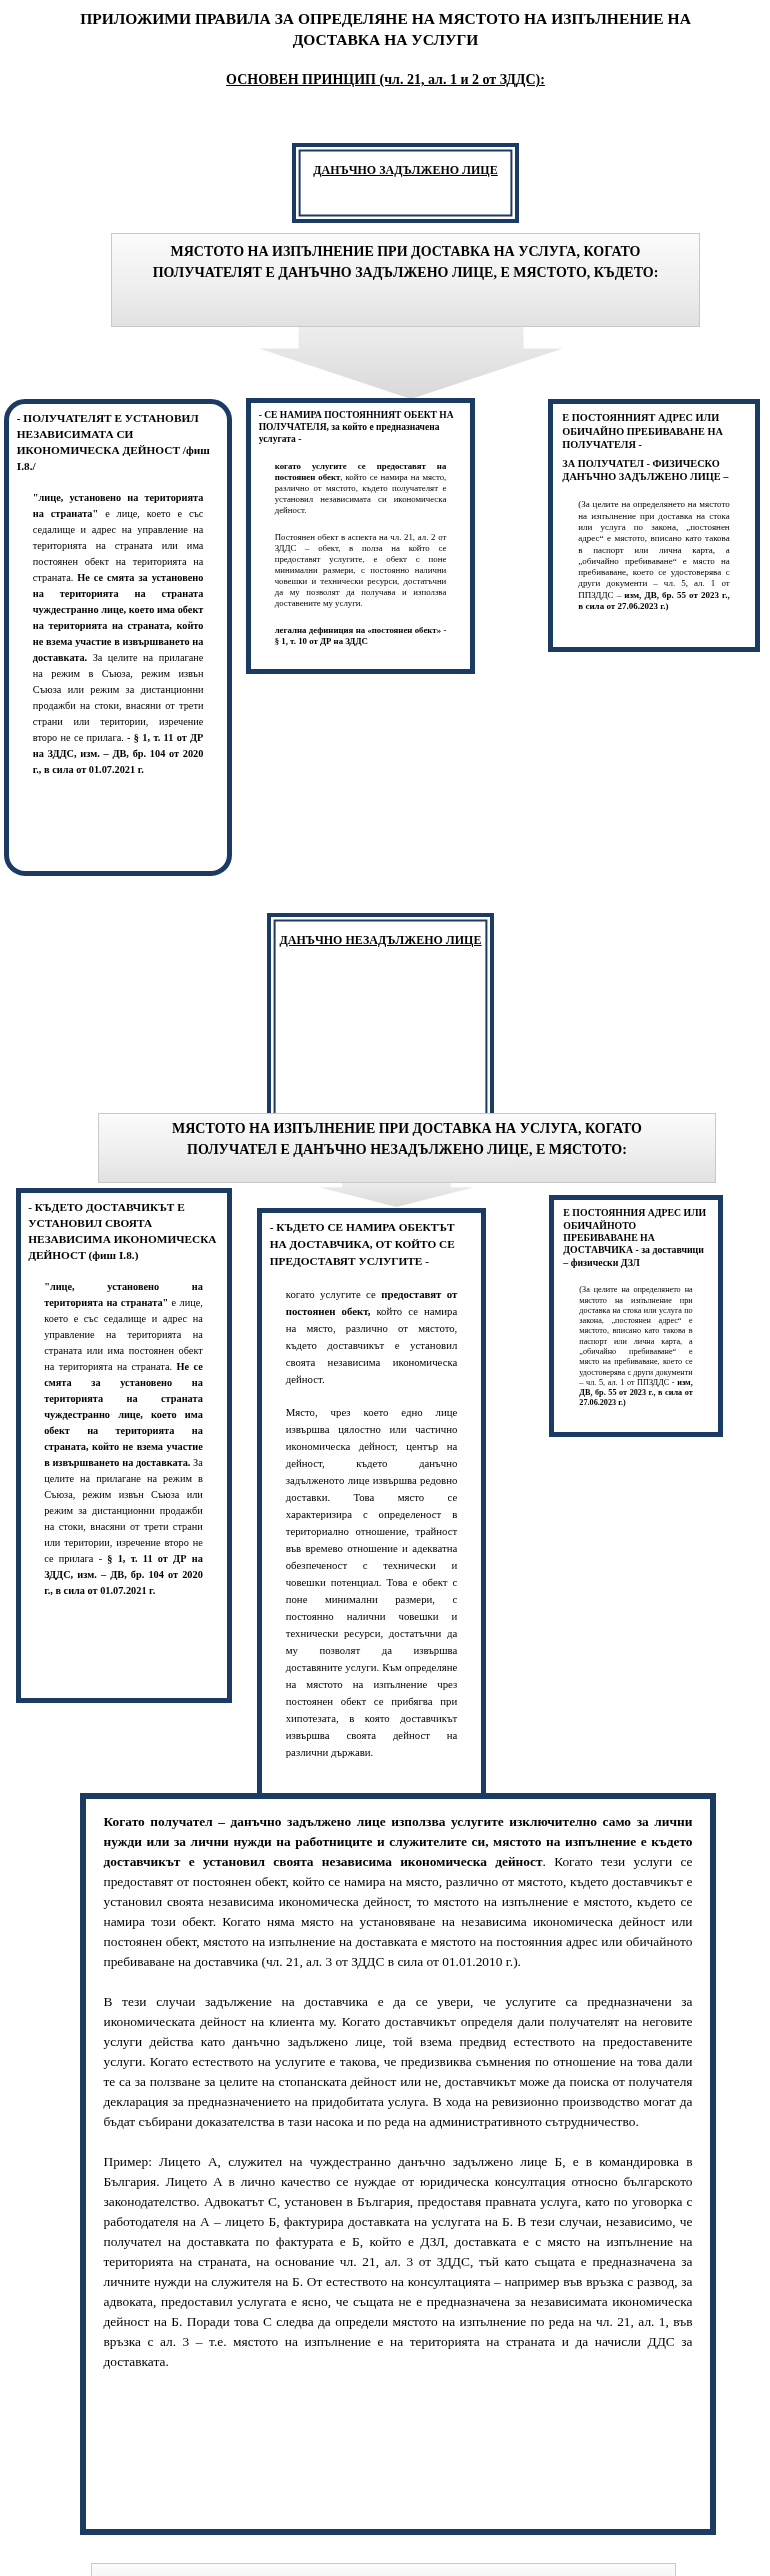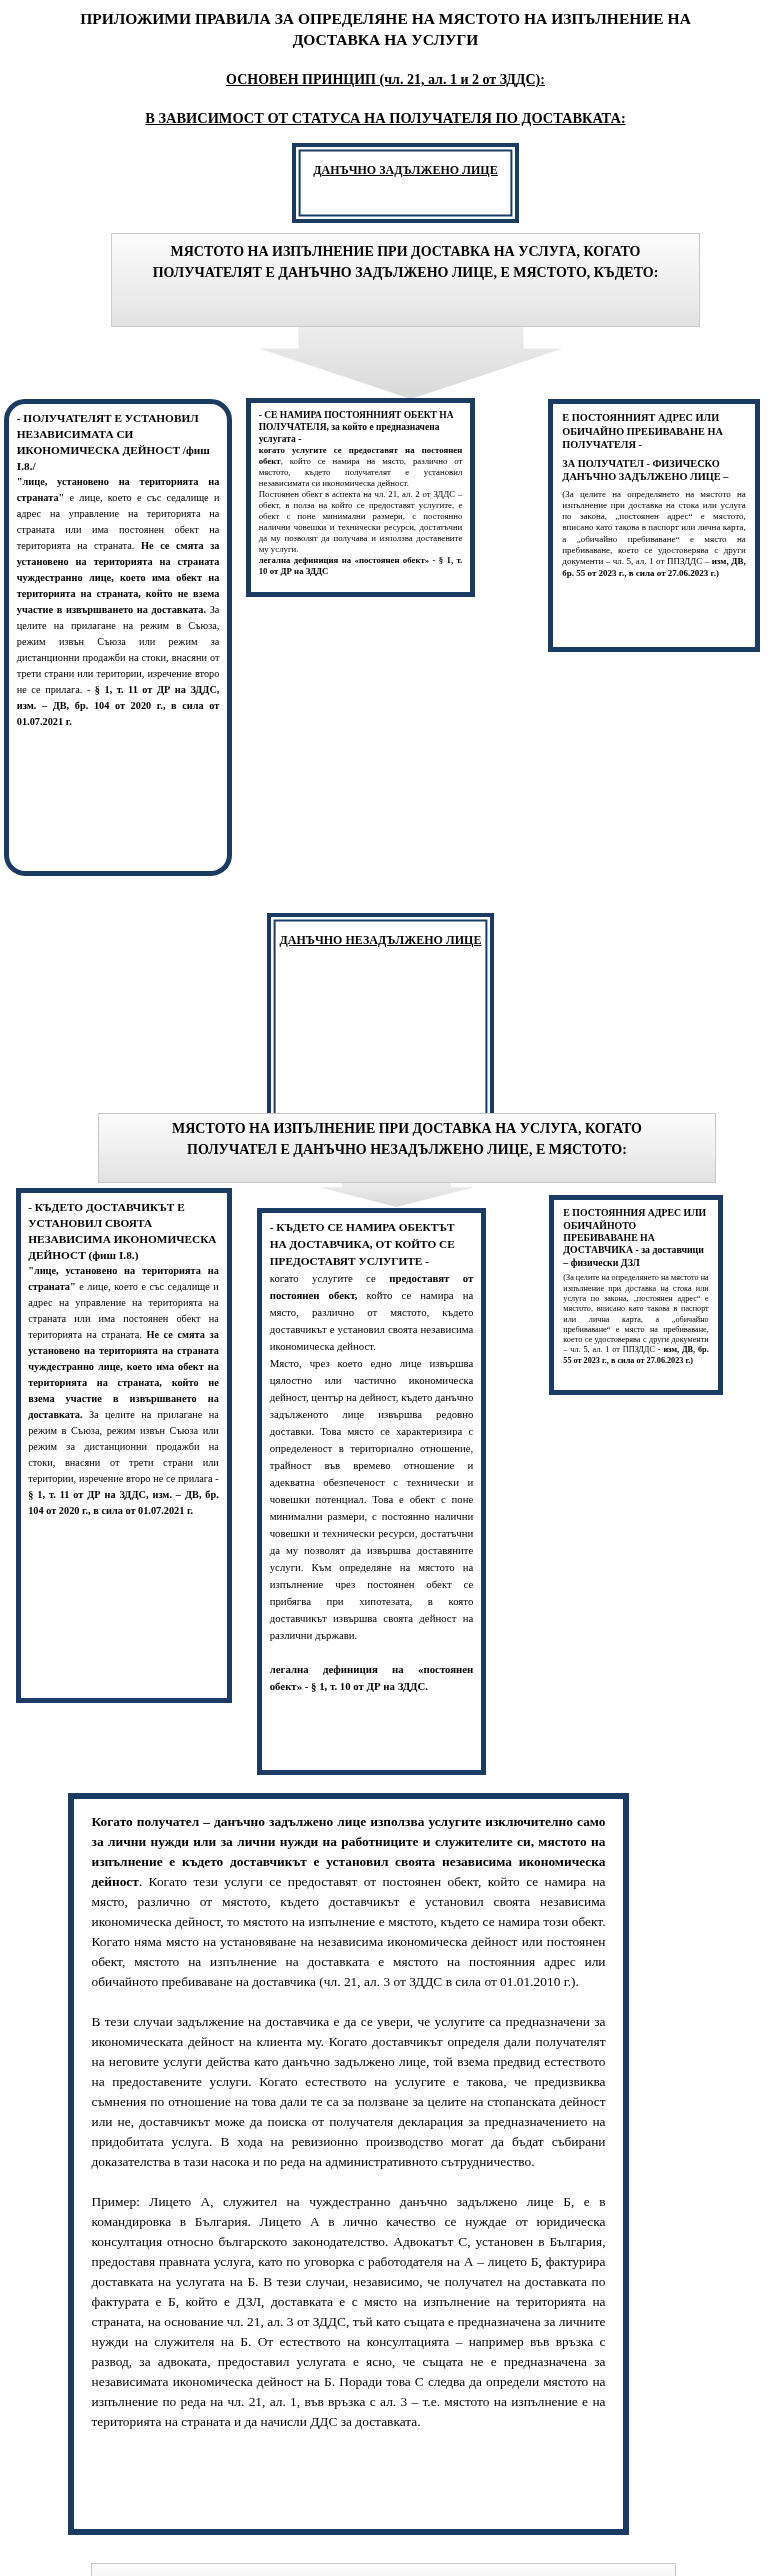--- a/index.html
+++ b/index.html
@@ -42,21 +42,21 @@
   
   .arrow{
     background:linear-gradient(180deg,#ededed,#d9d9d9);
   }
   .arrow.big{clip-path:polygon(13% 0,87% 0,87% 30%,100% 30%,50% 100%,0 30%,13% 30%);}
   .arrow.small{clip-path:polygon(15% 0,85% 0,85% 18%,100% 18%,50% 100%,0 18%,15% 18%);}
 
   
   .cbox{box-sizing:border-box;padding:6.2px 7.7px;}
   .cbox .heading{font-weight:bold;}
-  .para{margin:0;}
+  .para{margin:16px;}
 
   .r1l .heading,.r2l .heading{font-size:11.3px;line-height:16px;}
   .r1l .body,.r2l .body{font-size:10.3px;line-height:16px;text-align:justify;}
   .r1m .heading{font-size:9.5px;line-height:12px;}
   .r1m .body{font-size:8.8px;line-height:11px;text-align:justify;}
   .r2m .heading{font-size:11.3px;line-height:17px;}
   .r2m .body{font-size:10.8px;line-height:17px;text-align:justify;}
   .r1r .heading{font-size:10.3px;line-height:13.4px;margin-bottom:5.2px;}
   .r1r .body{font-size:9px;line-height:11.3px;text-align:justify;}
   .r2r .heading{font-size:9.8px;line-height:12.4px;margin-bottom:4.1px;}
@@ -72,23 +72,20 @@
 </head>
 <body>
 
 <div id="page">
 
   <div class="abs center doc-title">
     <span>ПРИЛОЖИМИ ПРАВИЛА ЗА ОПРЕДЕЛЯНЕ НА МЯСТОТО НА ИЗПЪЛНЕНИЕ НА ДОСТАВКА НА УСЛУГИ</span>
   </div>
   <div class="abs center h2">
     <span class="u">ОСНОВЕН ПРИНЦИП (чл. 21, ал. 1 и 2 от ЗДДС):</span>
-  </div>
-  <div class="abs center h3">
-    <span class="u">В ЗАВИСИМОСТ ОТ СТАТУСА НА ПОЛУЧАТЕЛЯ ПО ДОСТАВКАТА:</span>
   </div>
 
   <div class="abs navy-dbl hdr-box" style="left:292px;top:143px;width:227px;height:80px;">
     <span class="inner">ДАНЪЧНО ЗАДЪЛЖЕНО ЛИЦЕ</span>
   </div>
 
   <div class="abs gray" style="left:111px;top:233px;width:589px;height:94px;padding:7.2px 31px;">
     <div class="gray-title">МЯСТОТО НА ИЗПЪЛНЕНИЕ ПРИ ДОСТАВКА НА УСЛУГА, КОГАТО ПОЛУЧАТЕЛЯТ Е ДАНЪЧНО ЗАДЪЛЖЕНО ЛИЦЕ, Е МЯСТОТО, КЪДЕТО:</div>
   </div>
 
@@ -145,21 +142,21 @@
       </div>
   </div>
 
   <div class="abs navy cbox r2r" style="left:549px;top:1195px;width:174px;min-height:200px;padding:7.2px 9.3px;">
     <div class="heading"><span class="b">Е ПОСТОЯННИЯ АДРЕС ИЛИ ОБИЧАЙНОТО ПРЕБИВАВАНЕ НА ДОСТАВЧИКА - </span><span>за доставчици – </span><span class="b">физически ДЗЛ</span></div>
     <div class="body">
         <p class="para"><span>(За целите на определянето на мястото на изпълнение при доставка на стока или услуга по закона, „постоянен адрес“ е мястото, вписано като такова в паспорт или лична карта, а „обичайно пребиваване“ е място на пребиваване, което се удостоверява с други документи – чл. 5, ал. 1 от ППЗДДС - </span><span class="b">изм, ДВ, бр. 55 от 2023 г., в сила от 27.06.2023 г.)</span></p>
       </div>
   </div>
 
-  <div class="abs navy bigbox" style="left:68px;top:1793px;width:561px;min-height:742px;border-width:6.2px;">
+  <div class="abs navy bigbox" style="left:80px;top:1793px;width:636px;min-height:742px;border-width:6.2px;">
     <div>
         <p class="para"><span class="b">Когато получател – данъчно задължено лице използва услугите изключително само за лични нужди или за лични нужди на работниците и служителите си, мястото на изпълнение е където доставчикът е установил своята независима икономическа дейност</span><span>. Когато тези услуги се предоставят от постоянен обект, който се намира на място, различно от мястото, където доставчикът е установил своята независима икономическа дейност, то мястото на изпълнение е мястото, където се намира този обект. Когато няма място на установяване на независима икономическа дейност или постоянен обект, мястото на изпълнение на доставката е мястото на постоянния адрес или обичайното пребиваване на доставчика (чл. 21, ал. 3 от ЗДДС в сила от 01.01.2010 г.).</span></p>
         <p class="para"><span>В тези случаи задължение на доставчика е да се увери, че услугите са предназначени за икономическата дейност на клиента му. Когато доставчикът определя дали получателят на неговите услуги действа като данъчно задължено лице, той взема предвид естеството на предоставените услуги. Когато естеството на услугите е такова, че предизвиква съмнения по отношение на това дали те са за ползване за целите на стопанската дейност или не, доставчикът може да поиска от получателя декларация за предназначението на придобитата услуга. В хода на ревизионно производство могат да бъдат събирани доказателства в тази насока и по реда на административното сътрудничество.</span></p>
         <p class="para"><span>Пример: Лицето А, служител на чуждестранно данъчно задължено лице Б, е в командировка в България. Лицето А в лично качество се нуждае от юридическа консултация относно българското законодателство. Адвокатът С, установен в България, предоставя правната услуга, като по уговорка с работодателя на А – лицето Б, фактурира доставката на услугата на Б. В тези случаи, независимо, че получател на доставката по фактурата е Б, който е ДЗЛ, доставката е с място на изпълнение на територията на страната, на основание чл. 21, ал. 3 от ЗДДС, тъй като същата е предназначена за личните нужди на служителя на Б. От естеството на консултацията – например във връзка с развод, за адвоката, предоставил услугата е ясно, че същата не е предназначена за независимата икономическа дейност на Б. Поради това С следва да определи мястото на изпълнение по реда на чл. 21, ал. 1, във връзка с ал. 3 – т.е. мястото на изпълнение е на територията на страната и да начисли ДДС за доставката.</span></p>
       </div>
   </div>
 
   <div class="abs gray exc-title" style="left:91px;top:2563px;width:585px;height:68px;">
     
   </div>

